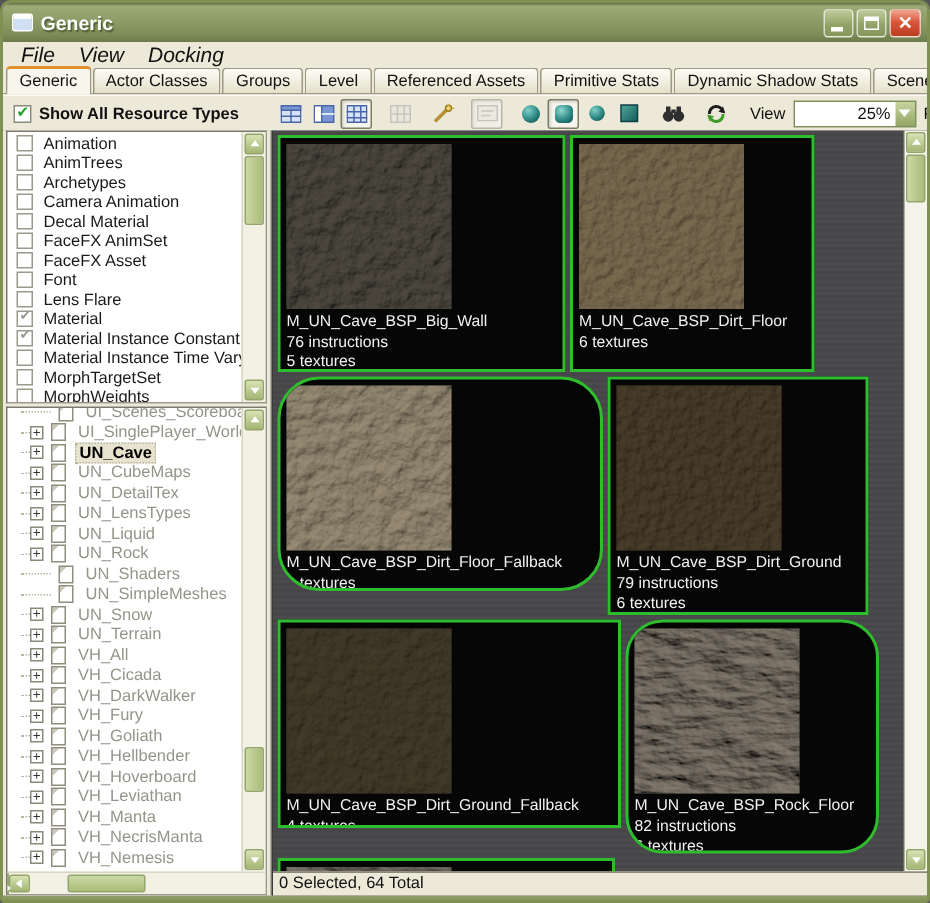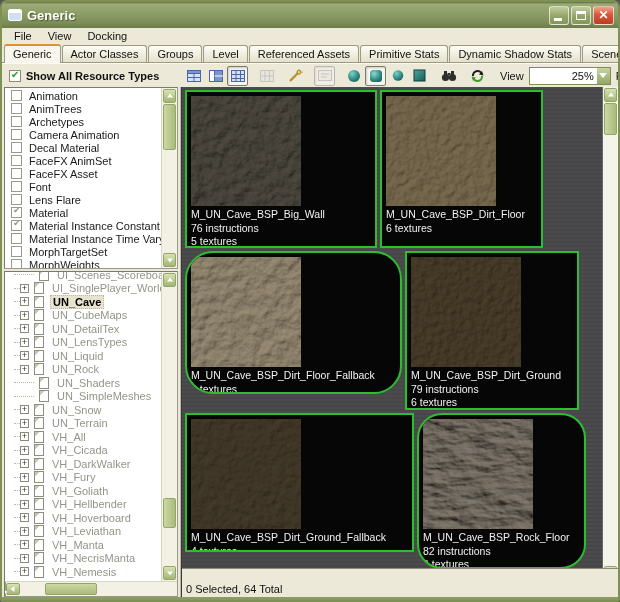--- a/index.html
+++ b/index.html
@@ -16,21 +16,21 @@
   .title{color:#fff;font-weight:bold;font-size:13px;text-shadow:1px 1px 1px #49592f;flex:1;}
   .winbtns{display:flex;gap:2px;}
   .wbtn{width:20px;height:19px;border-radius:3px;border:1px solid rgba(255,255,255,.65);
     background:linear-gradient(180deg,#c0cb9b,#93a468 55%,#86975b);position:relative;cursor:default;}
   .wbtn.close{background:linear-gradient(180deg,#efa48c,#d8573c 45%,#bc3c22);width:21px;}
   .glyph-min{position:absolute;left:4px;bottom:3px;width:8px;height:3px;background:#fff;}
   .glyph-max{position:absolute;left:4px;top:4px;width:10px;height:9px;border:1px solid #fff;border-top:3px solid #fff;}
   .glyph-x{position:absolute;left:0;top:1px;width:100%;text-align:center;color:#fff;font-weight:bold;font-size:12px;}
   
   .menubar{height:16px;display:flex;align-items:center;background:#ece9d8;padding-left:4px;gap:0;}
-  .menu-item{font-size:11px;color:#111;padding:1px 8px;}
+  .menu-item{font-size:14px;color:#111;padding:1px 8px;font-style:italic;}
   
   .tabbar{height:19px;display:flex;align-items:flex-end;background:#ece9d8;padding-left:2px;
     border-bottom:1px solid #9c9a84;}
   .tab{font-size:11px;color:#111;padding:2px 8px 2px;background:linear-gradient(180deg,#fdfdf6,#e4e0ca);
     border:1px solid #9c9a84;border-bottom:none;border-radius:3px 3px 0 0;margin-right:1px;height:17px;white-space:nowrap;}
   .tab.active{background:#f8f6ec;height:19px;margin-bottom:-1px;border-top:2px solid #e0912d;padding-top:2px;}
   
   .midband{height:24px;display:flex;background:#ece9d8;border-top:1px solid #fbfaf3;}
   .showall{width:179px;flex:none;display:flex;align-items:center;padding-left:7px;gap:5px;}
   .cbbox{width:12px;height:12px;background:#fff;border:1px solid #8a8a7a;position:relative;flex:none;}
@@ -91,21 +91,21 @@
   
   .right{position:relative;flex:1;background:repeating-linear-gradient(180deg,#4b4b4d 0 2px,#464648 2px 4px);
     border-left:1px solid #3a3a38;}
   .tiles{position:absolute;left:0;top:0;right:16px;bottom:16px;overflow:hidden;
     display:flex;flex-wrap:wrap;align-content:flex-start;align-items:flex-start;gap:3px;padding:3px;}
   .tile{background:#060606;border:2px solid #2dbd2d;padding:4px 4px 2px;overflow:hidden;flex:none;}
   .thumb{display:block;margin-bottom:2px;background:#222;}
   .tname,.tinfo{color:#f2f2f2;font-size:10.5px;line-height:13.5px;white-space:nowrap;}
   .right .vscroll{background:#f5f4ea;border-left:1px solid #6a6a5a;bottom:16px;}
   .statusbar{position:absolute;left:0;right:0;bottom:0;height:16px;background:#ece9d8;
-    border-top:1px solid #8a8a7a;font-size:11px;color:#111;padding:14px 4px;}
+    border-top:1px solid #8a8a7a;font-size:11px;color:#111;padding:1px 4px;}
   
   .bottom-frame{height:8px;background:linear-gradient(180deg,#8d9d66,#7b8b54);}
   
   .ic{display:block;}
 </style>
 </head>
 <body>
 
 <svg width="0" height="0" style="position:absolute">
   <defs>

